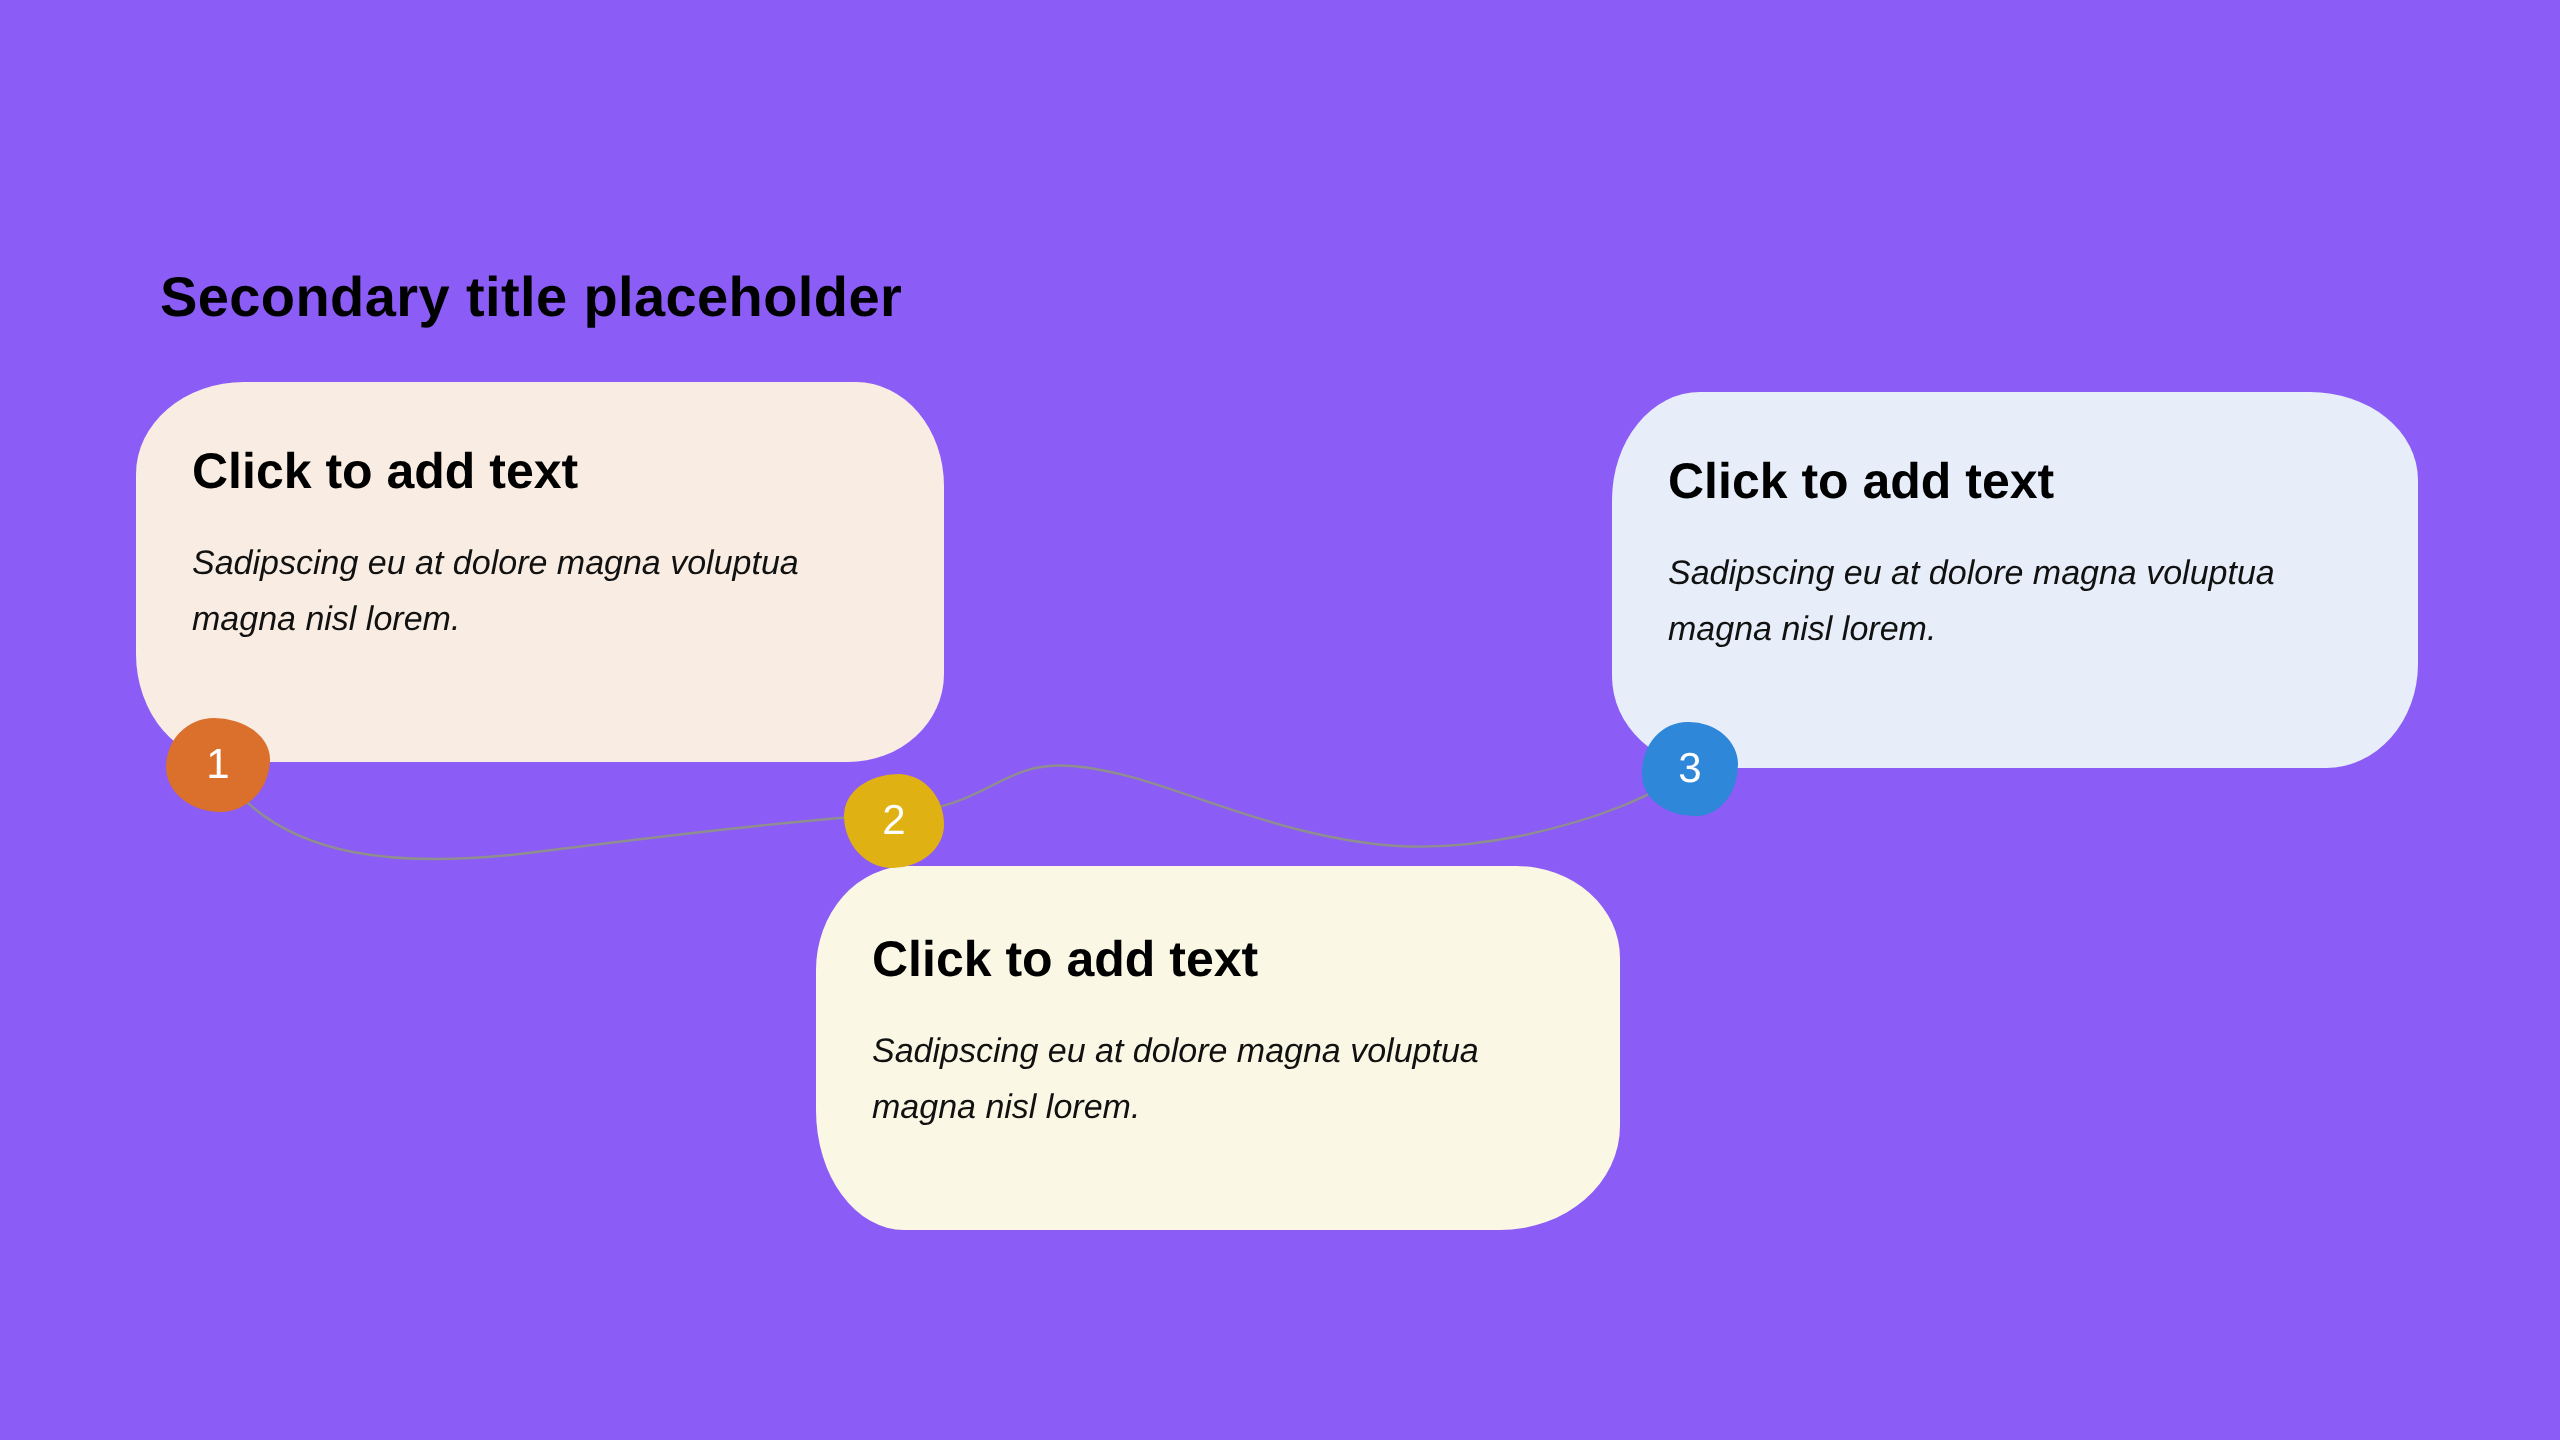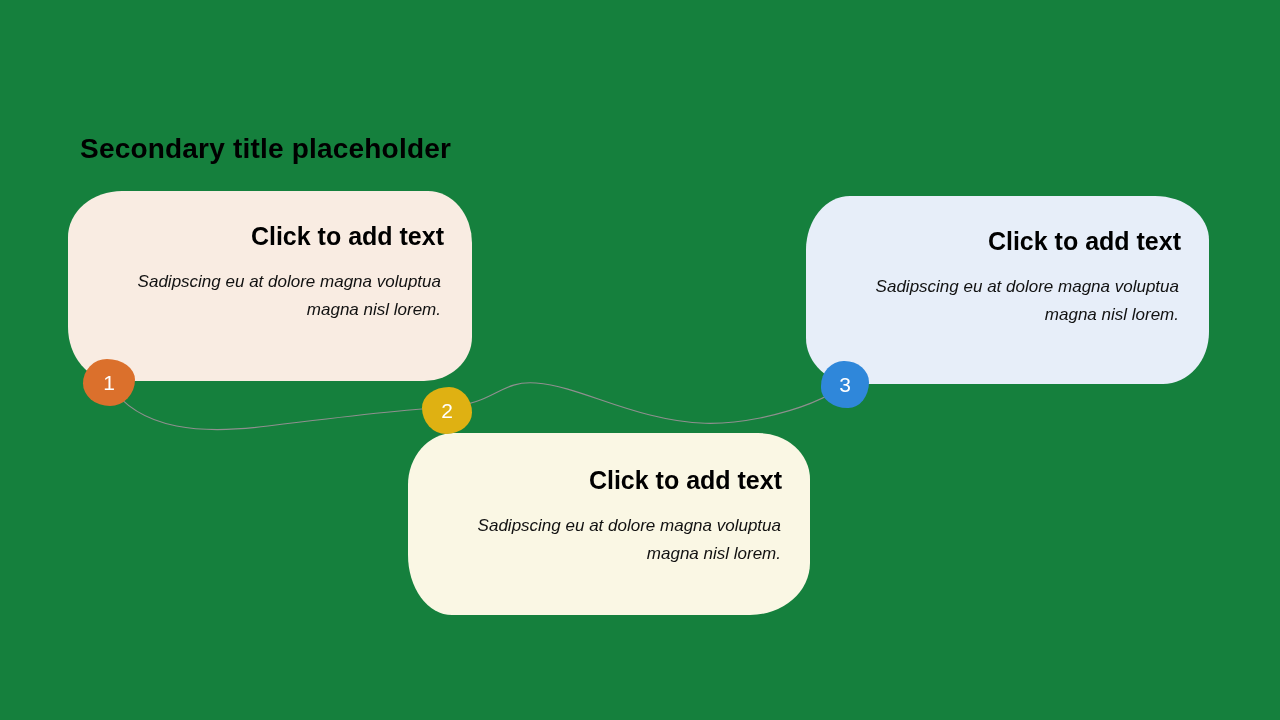--- a/index.html
+++ b/index.html
@@ -1,21 +1,21 @@
 <!DOCTYPE html>
 <html><head>
 <meta charset="utf-8">
 <style>
   * { margin: 0; padding: 0; box-sizing: border-box; }
   html, body { background: #ffffff; }
   .slide {
     position: relative;
     width: 1280px;
     height: 720px;
-    background: #15803d;
+    background: #8b5cf6;
     overflow: hidden;
     font-family: "Liberation Sans", sans-serif;
   }
   .slide-title {
     position: absolute;
     left: 80px;
     top: 132px;
     font-size: 28px;
     line-height: 34px;
     font-weight: 700;
@@ -26,21 +26,20 @@
     position: absolute;
     left: 0; top: 0;
     width: 1280px; height: 720px;
     z-index: 1;
     pointer-events: none;
   }
   .step-card {
     position: absolute;
     padding: 30px 28px 0 28px;
     z-index: 0;
-    text-align: right;
   }
   .card-1 {
     left: 68px; top: 191px;
     width: 404px; height: 190px;
     border-radius: 54px 44px 48px 46px / 46px 52px 44px 54px;
   }
   .card-2 {
     left: 408px; top: 433px;
     width: 402px; height: 182px;
     border-radius: 46px 52px 60px 44px / 52px 46px 52px 60px;

